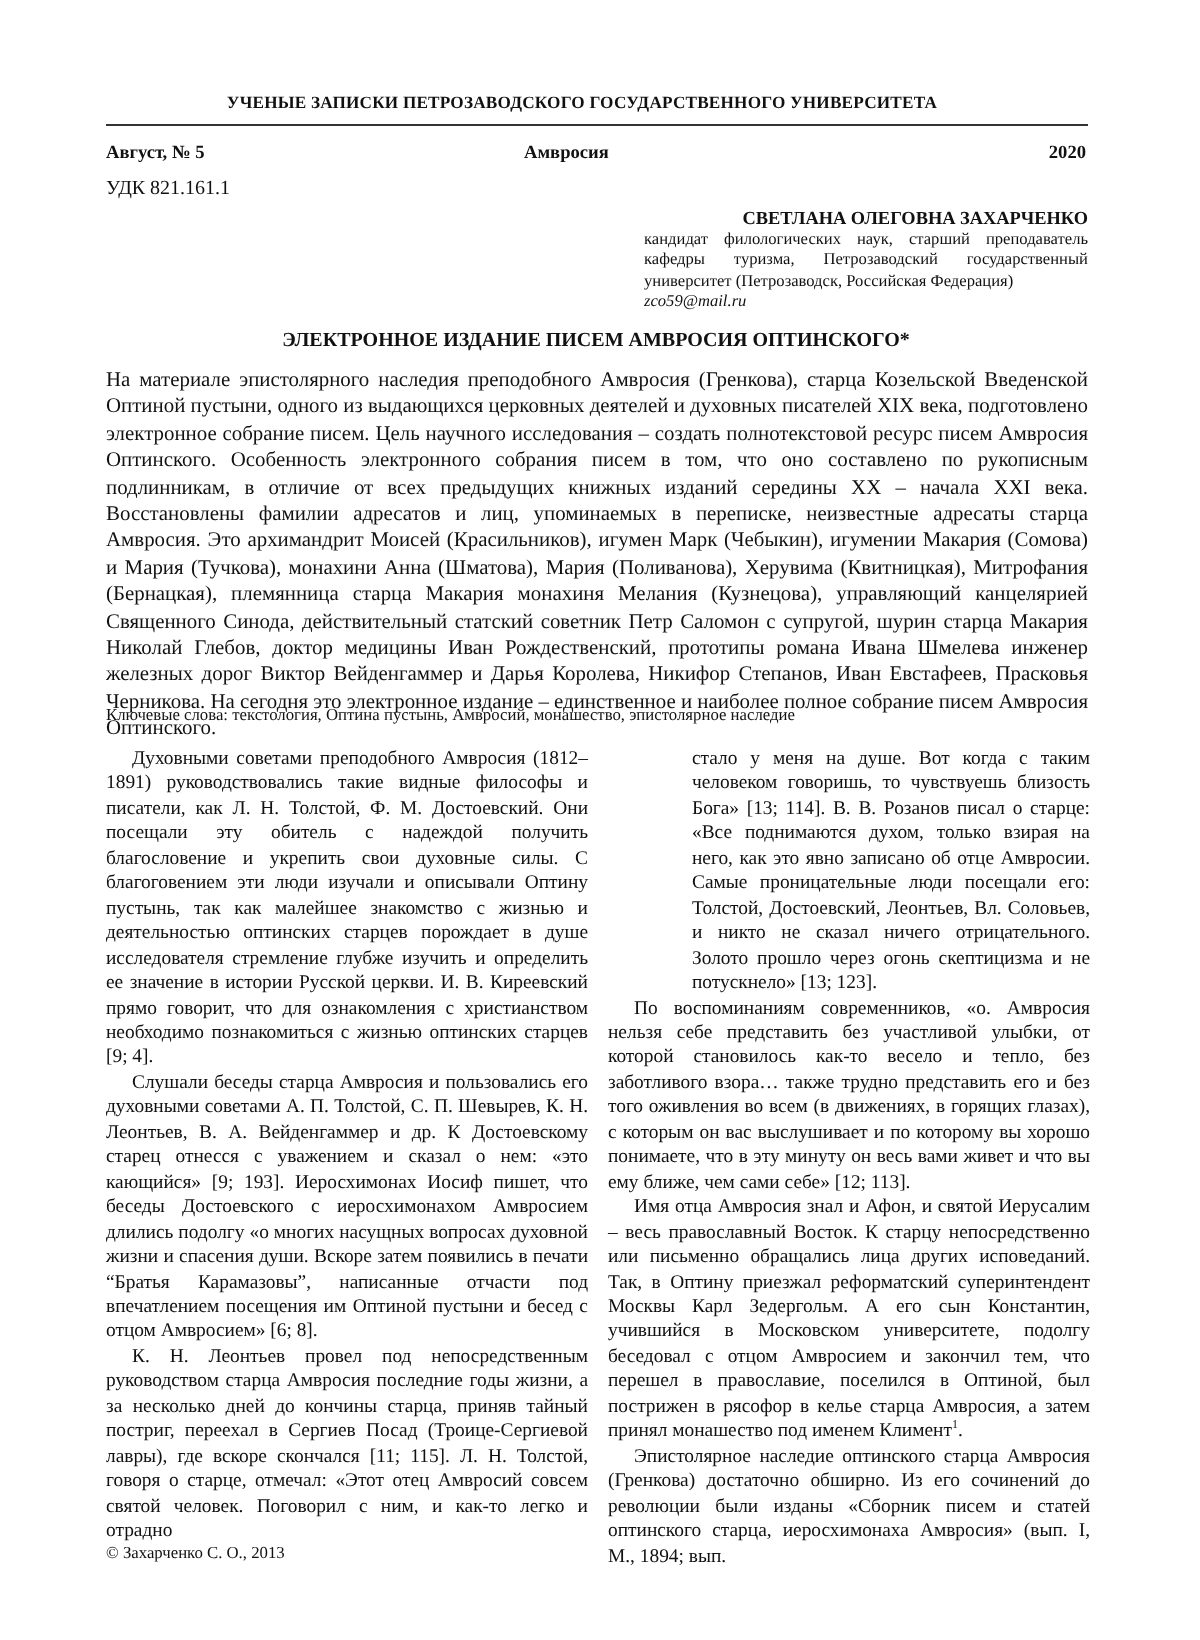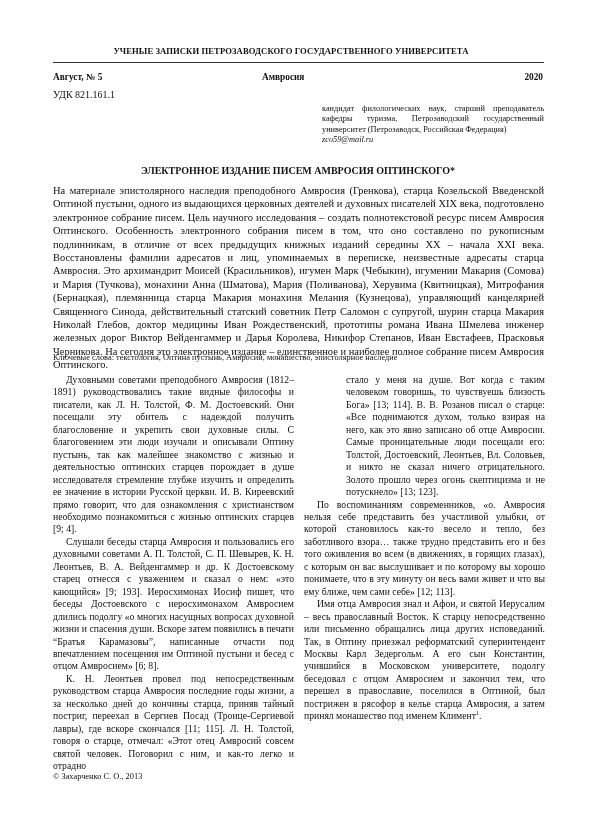--- a/index.html
+++ b/index.html
@@ -39,20 +39,21 @@
 
 <div class="abs meta-row">
   <span class="l">Август, № 5</span>
   <span class="c">Амвросия</span>
   <span class="r">2020</span>
 </div>
 
 <div class="abs udk">УДК 821.161.1</div>
 
 <div class="abs author">
+  <div class="author-name">СВЕТЛАНА ОЛЕГОВНА ЗАХАРЧЕНКО</div>
   <div class="author-info">кандидат филологических наук,  старший преподаватель кафедры туризма, Петрозаводский государственный университет (Петрозаводск, Российская Федерация)</div>
   <div class="author-email">zco59@mail.ru</div>
 </div>
 
 <div class="abs title">ЭЛЕКТРОННОЕ ИЗДАНИЕ ПИСЕМ АМВРОСИЯ ОПТИНСКОГО*</div>
 
 <div class="abs abstract">
   <p>На материале эпистолярного наследия преподобного Амвросия (Гренкова), старца Козельской Введенской Оптиной пустыни, одного из выдающихся церковных деятелей и духовных писателей XIX века, подготовлено электронное собрание писем. Цель научного исследования – создать полнотекстовой ресурс писем Амвросия Оптинского. Особенность электронного собрания писем в том, что оно составлено по рукописным подлинникам, в отличие от всех предыдущих книжных изданий середины XX – начала XXI века. Восстановлены фамилии адресатов и лиц, упоминаемых в переписке, неизвестные адресаты старца Амвросия. Это архимандрит Моисей (Красильников), игумен Марк (Чебыкин), игумении Макария (Сомова) и Мария (Тучкова), монахини Анна (Шматова), Мария (Поливанова), Херувима (Квитницкая), Митрофания (Бернацкая), племянница старца Макария монахиня Мелания (Кузнецова), управляющий канцелярией Священного Синода, действительный статский советник Петр Саломон с супругой, шурин старца Макария Николай Глебов, доктор медицины Иван Рождественский, прототипы романа Ивана Шмелева инженер железных дорог Виктор Вейденгаммер и Дарья Королева, Никифор Степанов, Иван Евстафеев, Прасковья Черникова. На сегодня это электронное издание – единственное и наиболее полное собрание писем Амвросия Оптинского.</p>
 </div>
 
@@ -61,15 +62,16 @@
 <div class="abs col col-left">
   <p>Духовными советами преподобного Амвросия (1812–1891) руководствовались такие видные философы и писатели, как Л. Н. Толстой, Ф. М. Достоевский. Они посещали эту обитель с надеждой получить благословение и укрепить свои духовные силы. С благоговением эти люди изучали и описывали Оптину пустынь, так как малейшее знакомство с жизнью и деятельностью оптинских старцев порождает в душе исследователя стремление глубже изучить и определить ее значение в истории Русской церкви. И. В. Киреевский прямо говорит, что для ознакомления с христианством необходимо познакомиться с жизнью оптинских старцев [9; 4].</p>
   <p>Слушали беседы старца Амвросия и пользовались его духовными советами А. П. Толстой, С. П. Шевырев, К. Н. Леонтьев, В. А. Вейденгаммер и др. К Достоевскому старец отнесся с уважением и сказал о нем: «это кающийся» [9; 193]. Иеросхимонах Иосиф пишет, что беседы Достоевского с иеросхимонахом Амвросием длились подолгу «о многих насущных вопросах духовной жизни и спасения души. Вскоре затем появились в печати “Братья Карамазовы”, написанные отчасти под впечатлением посещения им Оптиной пустыни и бесед с отцом Амвросием» [6; 8].</p>
   <p>К. Н. Леонтьев провел под непосредственным руководством старца Амвросия последние годы жизни, а за несколько дней до кончины старца, приняв тайный постриг, переехал в Сергиев Посад (Троице-Сергиевой лавры), где вскоре скончался [11; 115]. Л. Н. Толстой, говоря о старце, отмечал: «Этот отец Амвросий совсем святой человек. Поговорил с ним, и как-то легко и отрадно</p>
 </div>
 
 <div class="abs col col-right">
   <p class="cont">стало у меня на душе. Вот когда с таким человеком говоришь, то чувствуешь близость Бога» [13; 114]. В. В. Розанов писал о старце: «Все поднимаются духом, только взирая на него, как это явно записано об отце Амвросии. Самые проницательные люди посещали его: Толстой, Достоевский, Леонтьев, Вл. Соловьев, и никто не сказал ничего отрицательного. Золото прошло через огонь скептицизма и не потускнело» [13; 123].</p>
   <p>По воспоминаниям современников, «о. Амвросия нельзя себе представить без участливой улыбки, от которой становилось как-то весело и тепло, без заботливого взора… также трудно представить его и без того оживления во всем (в движениях, в горящих глазах), с которым он вас выслушивает и по которому вы хорошо понимаете, что в эту минуту он весь вами живет и что вы ему ближе, чем сами себе» [12; 113].</p>
   <p><span>Имя отца Амвросия знал и Афон, и святой Иерусалим – весь православный Восток. К старцу непосредственно или письменно обращались лица других исповеданий. Так, в Оптину приезжал реформатский суперинтендент Москвы Карл Зедергольм. А его сын Константин, учившийся в Московском университете, подолгу беседовал с отцом Амвросием и закончил тем, что перешел в православие, поселился в Оптиной, был пострижен в рясофор в келье старца Амвросия, а затем принял монашество под именем Климент</span><sup>1</sup>.</p>
+  <p>Эпистолярное наследие оптинского старца Амвросия (Гренкова) достаточно обширно. Из его сочинений до революции были изданы «Сборник писем и статей оптинского старца, иеросхимонаха Амвросия» (вып. I, М., 1894; вып.</p>
 </div>
 
 <div class="abs copyright">© Захарченко С. О., 2013</div>
 
 </body></html>

